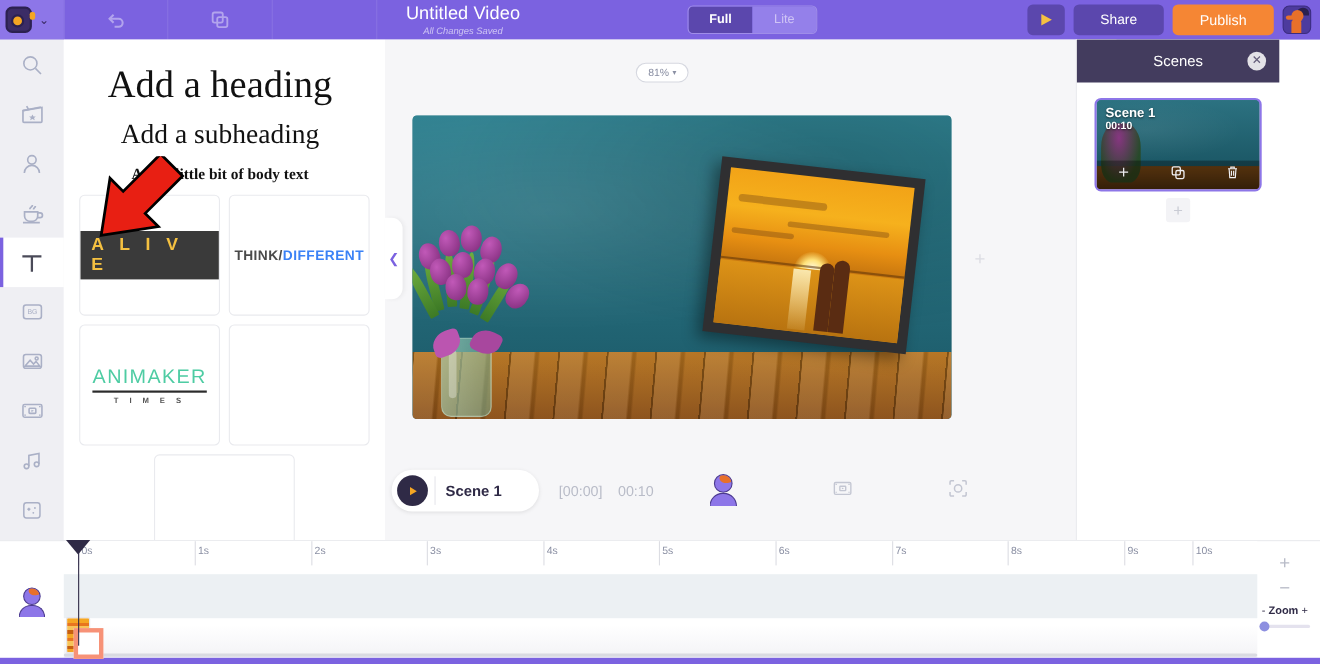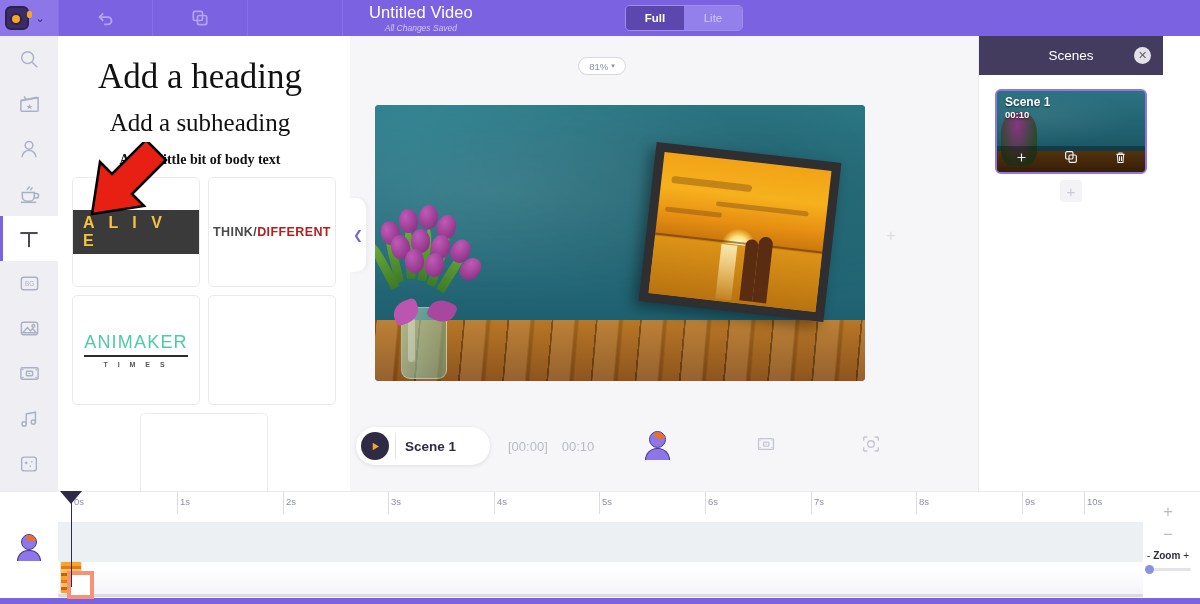--- a/index.html
+++ b/index.html
@@ -189,21 +189,21 @@
     margin-top: 4px; text-align: center; font-weight: bold;
   }
   .c2-box {
     background: #3a3a3a; padding: 4px 10px;
   }
   .c2-t {
     color: #f5c141; font-weight: bold; font-size: 16px; letter-spacing: 5px;
   }
   .c3-t { font-size: 12.5px; letter-spacing: 0.4px; }
   .c3-t .d { color: #4a4a4a; font-weight: bold; }
-  .c3-t .l { color: #b91c1c; font-weight: bold; }
+  .c3-t .l { color: #3b82f6; font-weight: bold; }
   .c4-t {
     color: #4ecca3; font-size: 18px; letter-spacing: 1.2px;
     border-bottom: 2.5px solid #2b2b2b; padding-bottom: 2px; text-align: center;
   }
   .c4-s {
     color: #555; font-size: 7px; letter-spacing: 4px; margin-top: 4px;
     text-align: center; font-weight: bold;
   }
   .panel-collapse {
     position: absolute; left: 350px; top: 198px;
@@ -552,20 +552,35 @@
     <div class="hdr-title-wrap">
       <div class="hdr-title">Untitled Video</div>
       <div class="hdr-sub">All Changes Saved</div>
     </div>
 
     <div class="mode-toggle">
       <div class="mode-seg active">Full</div>
       <div class="mode-seg inactive">Lite</div>
     </div>
 
+    <div class="hdr-right">
+      <div class="play-btn">
+        <svg width="14" height="14" viewBox="0 0 16 16">
+          <polygon points="3,2 14,8 3,14" fill="#f5c141"></polygon>
+        </svg>
+      </div>
+      <div class="share-btn">Share</div>
+      <div class="publish-btn">Publish</div>
+      <div class="avatar">
+        <div class="duck-cap"></div>
+        <div class="duck-head"></div>
+        <div class="duck-beak"></div>
+        <div class="duck-body"></div>
+      </div>
+    </div>
   </div>
 
   <div class="rail">
 
     <div class="rail-item">
       <svg width="22" height="22" viewBox="0 0 24 24" stroke-width="1.6">
         <circle cx="10.5" cy="10.5" r="6.5"></circle>
           <line x1="15.5" y1="15.5" x2="21" y2="21"></line>
       </svg>
     </div>

